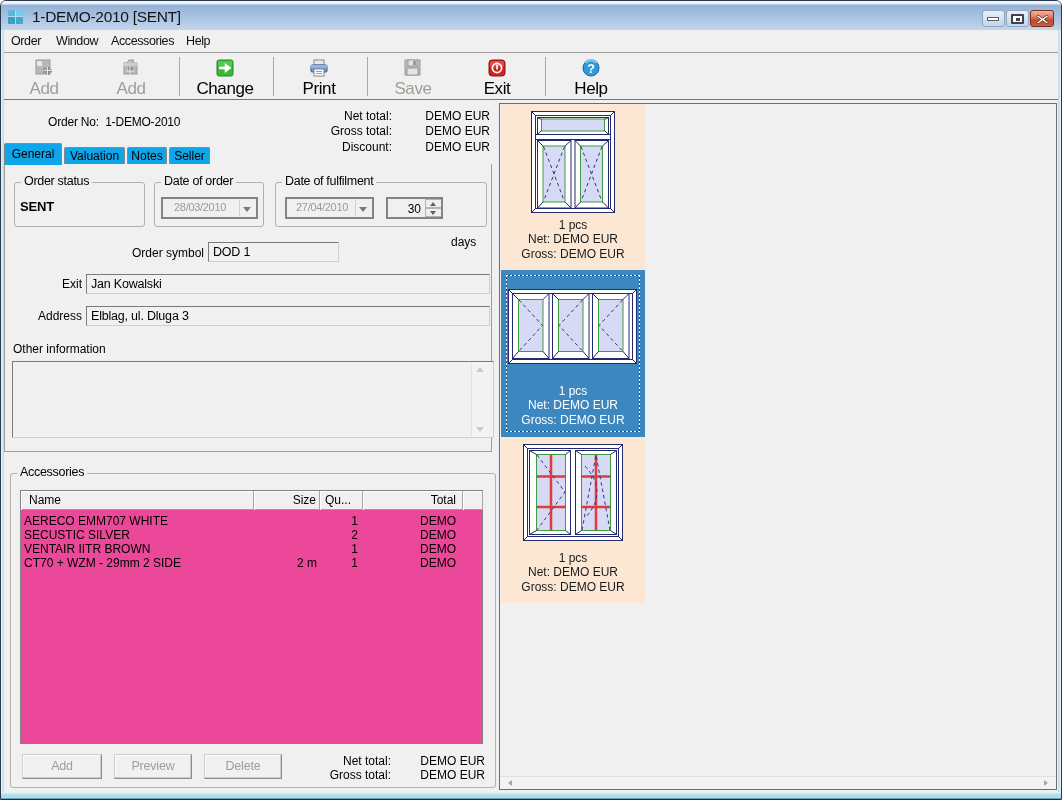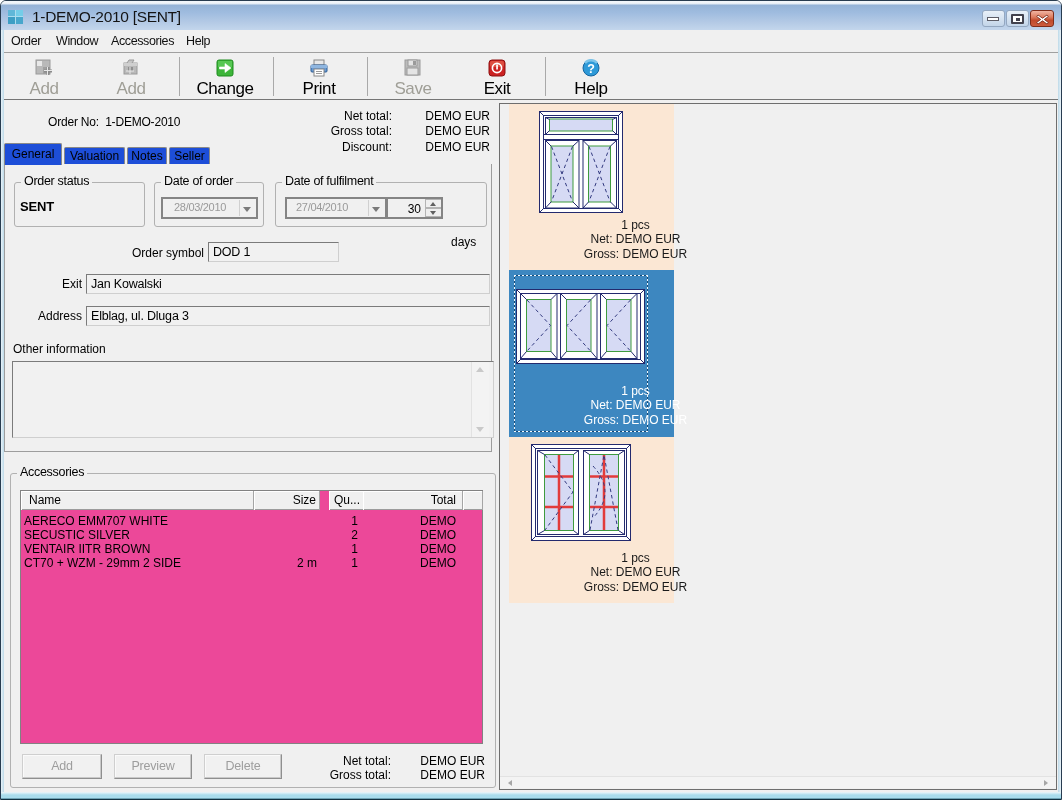--- a/index.html
+++ b/index.html
@@ -33,41 +33,41 @@
 .tbtn .tlabel { position:absolute; top:22px; width:100%; font-size:17px; letter-spacing:-0.4px; color:#000; }
 .tbtn.dis .tlabel { color:#9f9e96; }
 .tsep { position:absolute; top:4px; width:1px; height:39px; background:#a9a9a9; }
 #toolline { left:4px; top:99px; width:1054px; height:2px; background:#757575; }
 
 #content { left:4px; top:100px; width:1054px; height:692px; background:#f0f0f0; }
 
 .lbl { position:absolute; font-size:12px; color:#000; white-space:nowrap; }
 .rlbl { position:absolute; font-size:12px; color:#000; white-space:nowrap; text-align:right; }
 
-.tab { position:absolute; font-size:12px; background:#1d4ed8; border:1px solid #898989; border-bottom:none; border-radius:2px 2px 0 0; text-align:center; }
+.tab { position:absolute; font-size:12px; background:#0ea5e9; border:1px solid #898989; border-bottom:none; border-radius:2px 2px 0 0; text-align:center; }
 #tabpage { position:absolute; left:0px; top:64px; width:488px; height:288px; background:#f0f0f0; border:1px solid #9d9d9d; border-top:none; }
 #tabtopline { position:absolute; left:0px; top:64px; width:488px; height:1px; background:#898989; }
 
 .group { position:absolute; border:1px solid #b1b1b1; border-radius:3px; }
 .group .gtitle { position:absolute; top:-9px; left:6px; background:#f0f0f0; padding:0 3px; font-size:12.5px; letter-spacing:-0.3px; color:#000; white-space:nowrap; }
 
 .field { position:absolute; background:#f1f1f1; border:1px solid; border-color:#7b7b7b #cfcfcf #cfcfcf #7b7b7b; font-size:12.5px; letter-spacing:-0.2px; padding:2px 4px; white-space:nowrap; }
 
 .combo { position:absolute; background:#f0f0f0; border:2px solid #848484; color:#9a9a9a; font-size:11px; letter-spacing:-0.3px; }
 .combo .cbtn { position:absolute; right:1px; top:1px; bottom:1px; width:16px; background:#f0f0f0; border-left:1px solid #d0d0d0; }
 .combo .arr { position:absolute; right:4px; top:7px; width:0; height:0; border-left:4px solid transparent; border-right:4px solid transparent; border-top:5px solid #7a7a7a; }
 
 .btn { position:absolute; background:#f1f1f1; border:1px solid; border-color:#cfcfcf #8f8f8f #8f8f8f #cfcfcf; box-shadow:inset -1px -1px 0 #c9c9c9, inset 1px 1px 0 #fafafa; color:#9d9d9d; font-size:12.5px; letter-spacing:-0.2px; text-align:center; }
 
 #tbl { position:absolute; left:16px; top:390px; width:463px; height:254px; background:#ec4899; border:1px solid #828282; }
 .th { position:absolute; top:0; height:19px; background:#f0f0f0; border-right:1px solid #a5a5a5; box-shadow:inset 1px 1px 0 #fff, inset 0 -1px 0 #9c9c9c; font-size:12px; }
 .trow { position:absolute; font-size:12px; white-space:nowrap; }
 
 #rpanel { position:absolute; overflow:hidden; left:495px; top:3px; width:558px; height:687px; background:#f0f0f0; border:1px solid #6e6e6e; }
-.card { position:absolute; left:9px; width:165px; height:166px;padding-left:44px; }
+.card { position:absolute; left:1px; width:144px; height:166px; }
 .cardtext { position:absolute; width:100%; text-align:center; font-size:12px; }
 
 .sbarrow { position:absolute; width:0; height:0; }
 </style>
 </head>
 <body>
 <div id="win"></div>
 <div id="frameL" class="abs"></div>
 <div id="frameR" class="abs"></div>
 <div id="frameB" class="abs"></div>
@@ -201,21 +201,21 @@
   </div>
   <div class="combo" style="left:157px; top:97px; width:97px; height:22px; line-height:17px; padding-left:11px;">28/03/2010
     <div class="cbtn">
         <div class="arr"></div>
       </div>
   </div>
 
   <div class="group" style="left:271px; top:82px; width:212px; height:45px;padding-left:8px;">
     <div class="gtitle">Date of fulfilment</div>
   </div>
-  <div class="combo" style="left:281px; top:97px; width:102px; height:22px; line-height:17px; padding-left:9px;">27/04/2010
+  <div class="combo" style="left:281px; top:97px; width:89px; height:22px; line-height:17px; padding-left:9px;">27/04/2010
     <div class="cbtn">
         <div class="arr"></div>
       </div>
   </div>
   <div class="combo" style="left:382px; top:97px; width:57px; height:22px; color:#000;">
     <span style="position:absolute; right:20px; top:3px; font-size:12px; letter-spacing:0; color:#000;">30</span>
     <div style="position:absolute; right:0; top:0; width:16px; height:9px; background:#efefef; border:1px solid #b4b4b4; border-right:none;">
       <div style="position:absolute; left:4px; top:2px; width:0; height:0; border-left:3.5px solid transparent; border-right:3.5px solid transparent; border-bottom:4px solid #606060;"></div>
     </div>
     <div style="position:absolute; right:0; top:9px; width:16px; height:9px; background:#efefef; border:1px solid #b4b4b4; border-right:none;">
@@ -239,21 +239,21 @@
     <div class="sbarrow" style="left:4px; top:5px; border-left:4.5px solid transparent; border-right:4.5px solid transparent; border-bottom:5px solid #c9c9c9;"></div>
     <div class="sbarrow" style="left:4px; bottom:5px; border-left:4.5px solid transparent; border-right:4.5px solid transparent; border-top:5px solid #c9c9c9;"></div>
   </div>
 
   <div class="group" style="left:6px; top:373px; width:486px; height:315px; border-radius:3px;">
     <div class="gtitle">Accessories</div>
   </div>
   <div id="tbl">
     <div class="th" style="left:0px; width:233px; padding:2px 0 0 8px;">Name</div>
     <div class="th" style="left:233px; width:66px; padding:2px 3px 0 0; text-align:right;">Size</div>
-    <div class="th" style="left:308px; width:43px; padding:2px 0 0 5px;">Qu...</div>
+    <div class="th" style="left:299px; width:43px; padding:2px 0 0 5px;">Qu...</div>
     <div class="th" style="left:342px; width:100px; padding:2px 6px 0 16px; text-align:right;">Total</div>
     <div class="th" style="left:442px; width:20px;"></div>
     <div class="trow" style="left:3px; top:23px;">AERECO EMM707 WHITE</div>
     <div class="trow" style="left:3px; top:37px;">SECUSTIC SILVER</div>
     <div class="trow" style="left:3px; top:51px;">VENTAIR IITR BROWN</div>
     <div class="trow" style="left:3px; top:65px;">CT70 + WZM - 29mm 2 SIDE</div>
     <div class="trow" style="left:233px; top:65px; width:63px; text-align:right;">2 m</div>
     <div class="trow" style="left:299px; top:23px; width:38px; text-align:right;">1</div>
     <div class="trow" style="left:299px; top:37px; width:38px; text-align:right;">2</div>
     <div class="trow" style="left:299px; top:51px; width:38px; text-align:right;">1</div>

